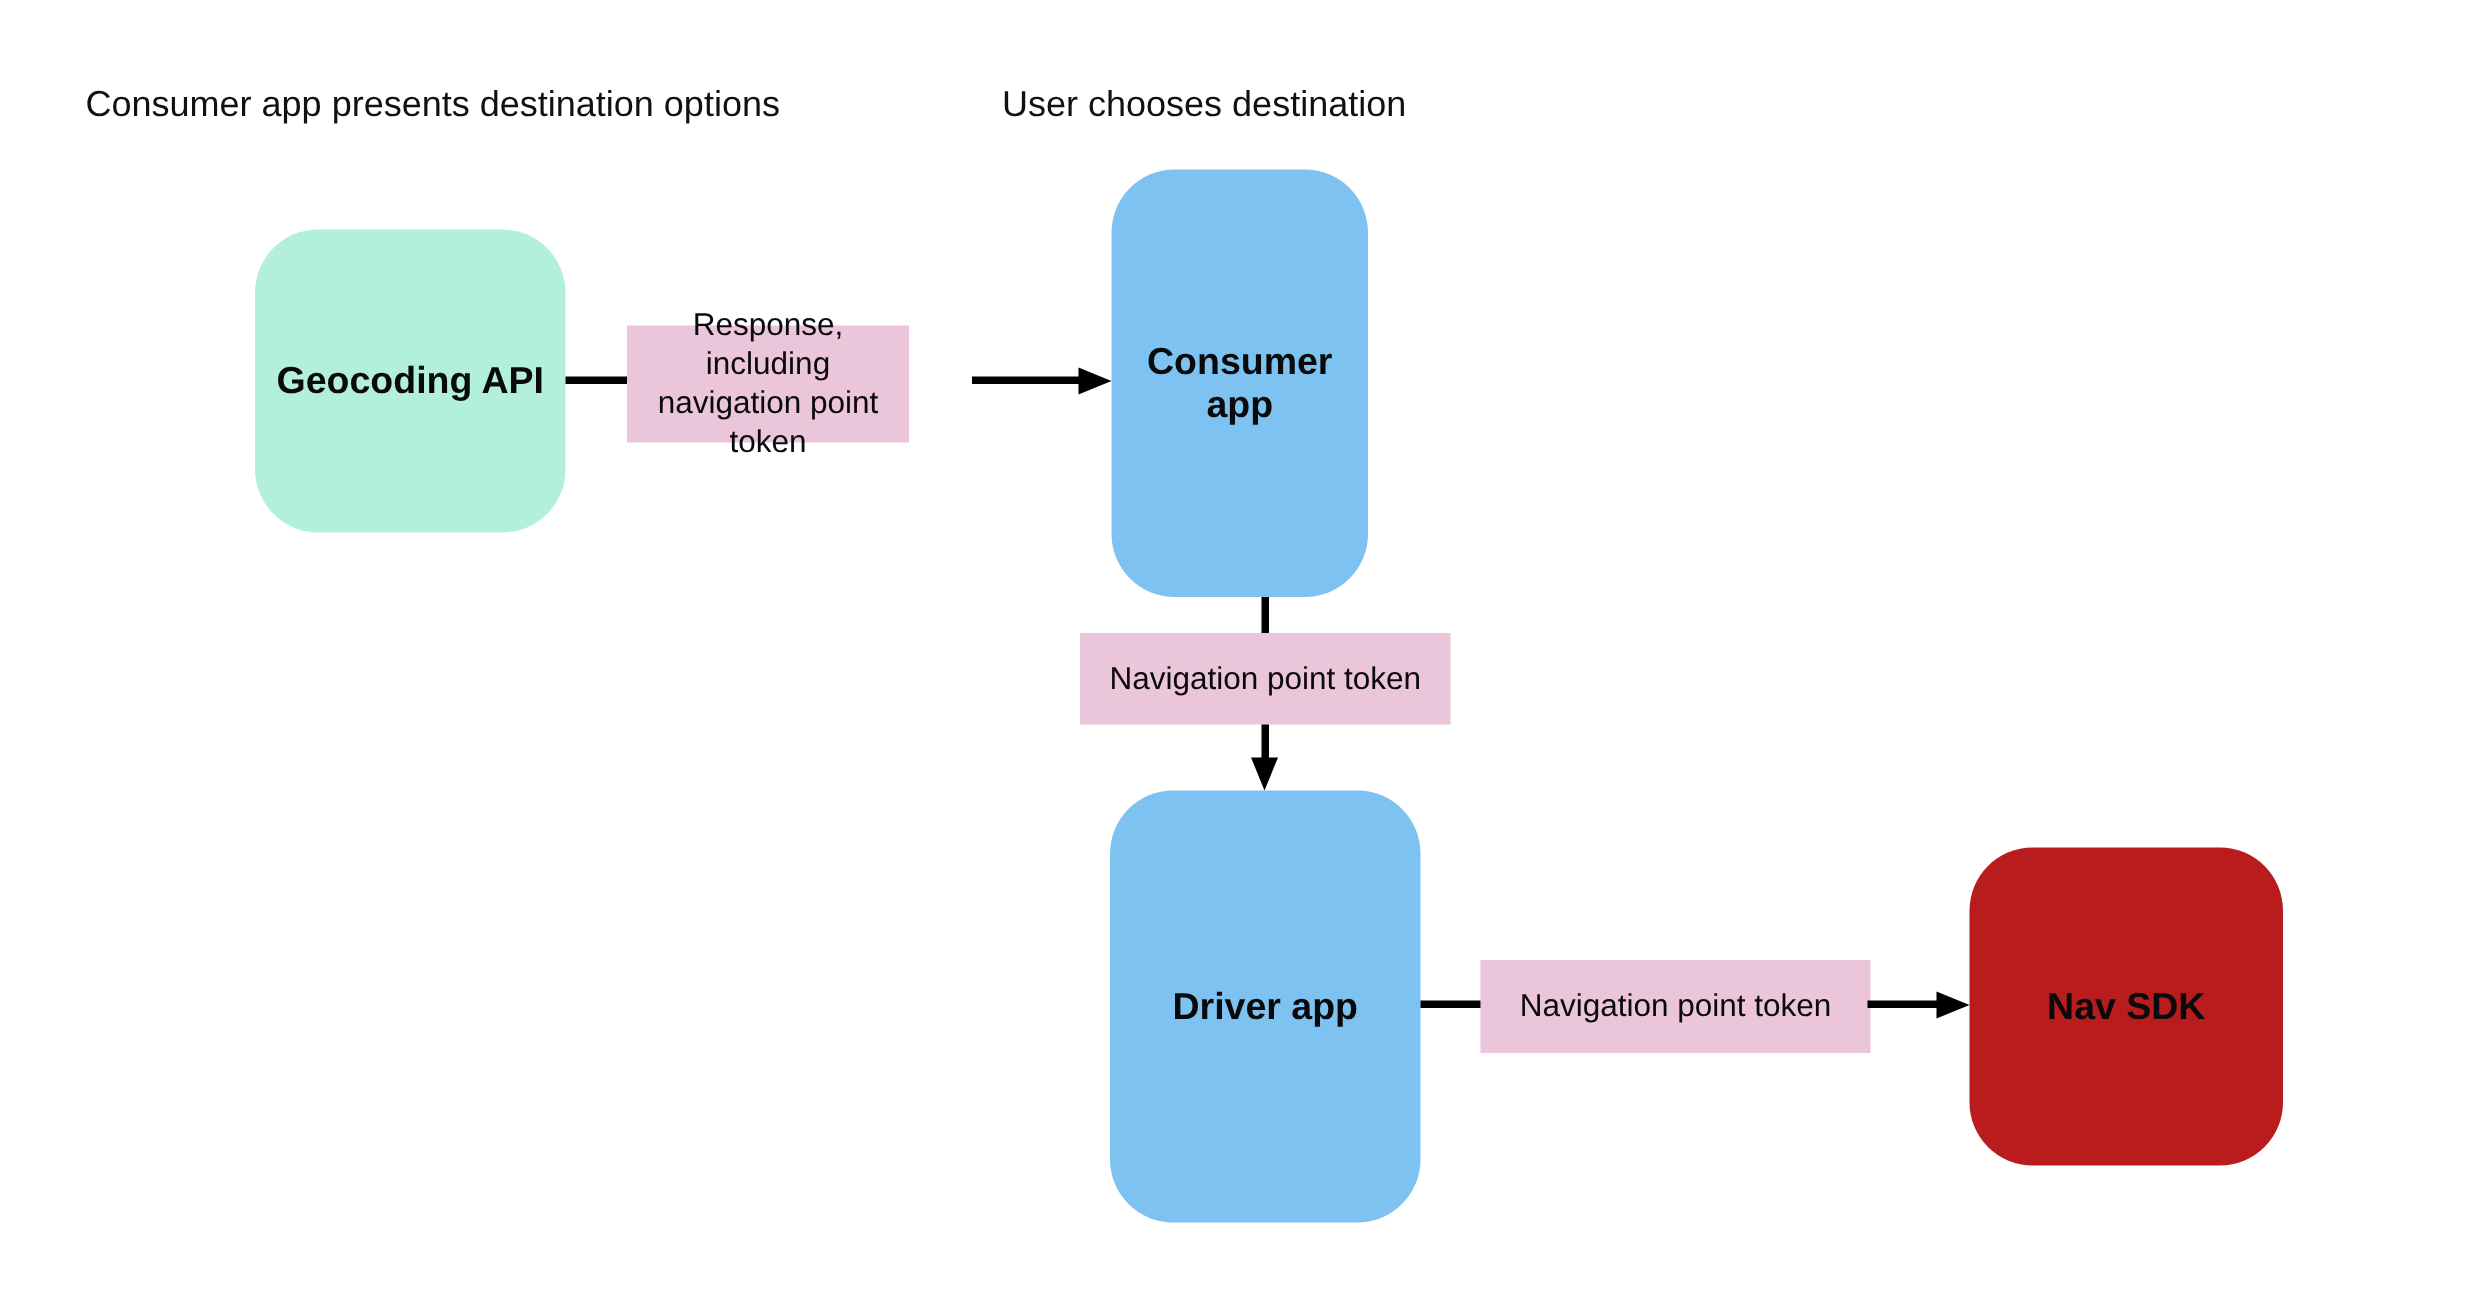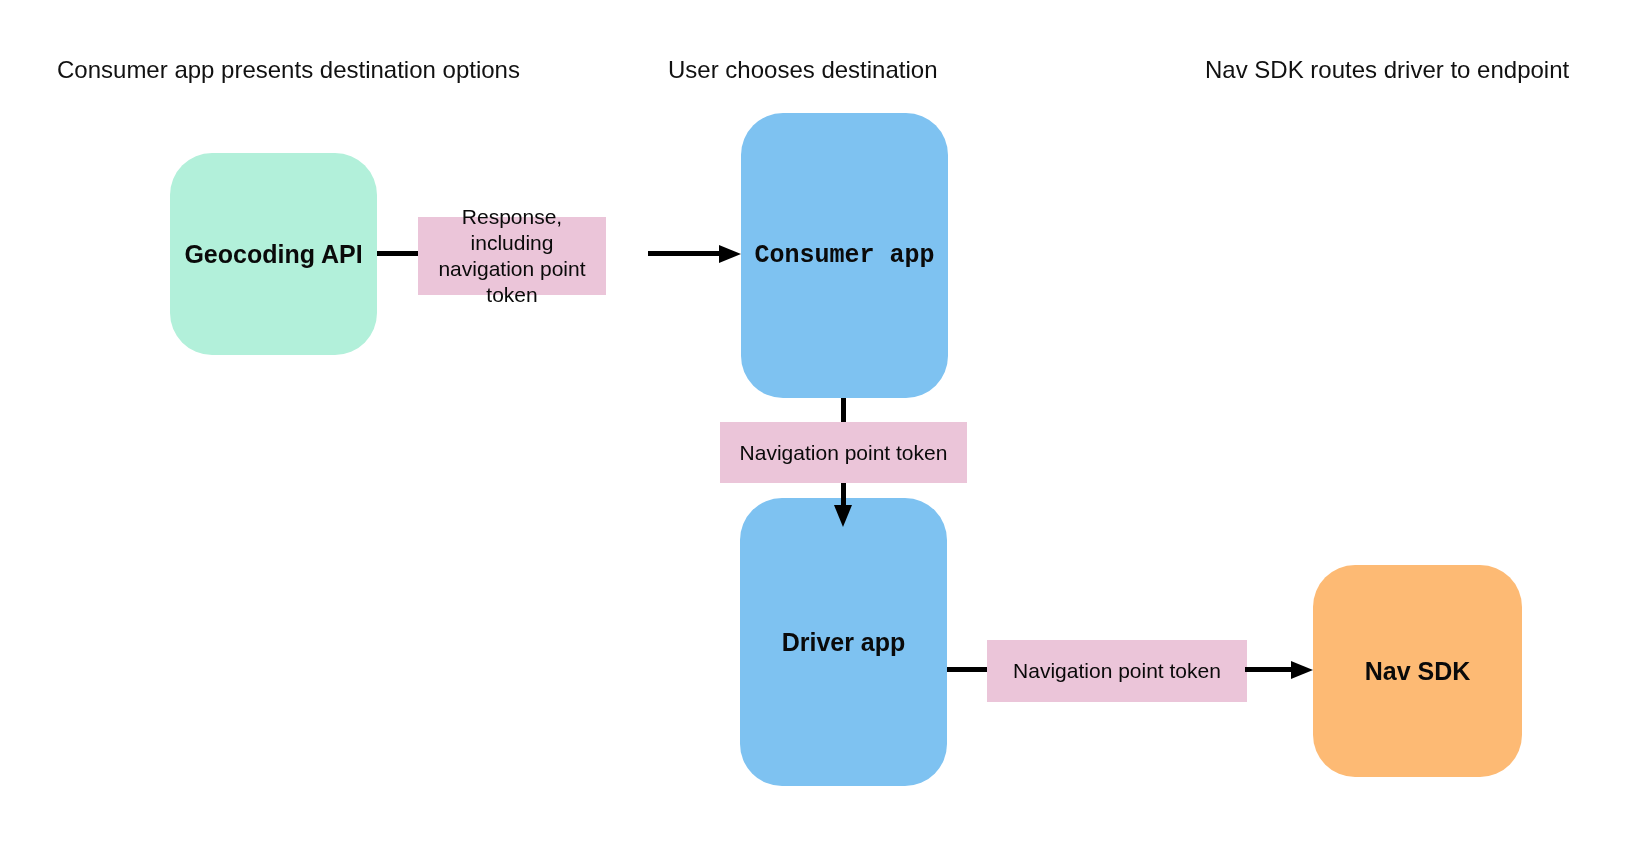--- a/index.html
+++ b/index.html
@@ -30,22 +30,22 @@
     border-radius: 42px;
     display: flex;
     align-items: center;
     justify-content: center;
     text-align: center;
     font-size: 25px;
     font-weight: 700;
     color: #0a0a0a;
   }
   #node-geocoding { left: 170px; top: 153px; width: 207px; height: 202px; }
-  #node-consumer  { left: 741px; top: 113px; width: 207px; height: 285px; font-family: Liberation Mono, monospace; }
-  #node-driver    { left: 740px; top: 498px; width: 207px; height: 288px; }
+  #node-consumer  { left: 741px; top: 113px; width: 171px; height: 285px; }
+  #node-driver    { left: 740px; top: 527px; width: 207px; height: 288px; }
   #node-navsdk    { left: 1313px; top: 565px; width: 209px; height: 212px; }
 
   .edge-label {
     position: absolute;
     display: flex;
     align-items: center;
     justify-content: center;
     text-align: center;
     font-size: 21px;
     font-weight: 400;
@@ -79,35 +79,34 @@
   #arrow-b-head { left: 834px;  top: 505px; }
   #arrow-c-head { left: 1291px; top: 661px; }
 </style>
 </head>
 <body>
 
 <div class="canvas">
 
   <div id="heading-1" class="stage-heading">Consumer app presents destination options</div>
   <div id="heading-2" class="stage-heading">User chooses destination</div>
-  <div id="heading-3" class="stage-heading">Nav SDK routes driver to endpoint</div>
 
   <div id="node-geocoding" class="node" style="background-color: rgb(178, 240, 218);">
     <span>Geocoding API</span>
   </div>
 
   <div id="node-consumer" class="node" style="background-color: rgb(126, 194, 241);">
     <span>Consumer app</span>
   </div>
 
   <div id="node-driver" class="node" style="background-color: rgb(126, 194, 241);">
     <span>Driver app</span>
   </div>
 
-  <div id="node-navsdk" class="node" style="background-color: #fdba74;">
+  <div id="node-navsdk" class="node" style="background-color: #b91c1c;">
     <span>Nav SDK</span>
   </div>
 
   <div id="edge-label-response" class="edge-label" style="background-color: rgb(235, 197, 217);">Response, including navigation point token</div>
 
   <div id="edge-label-token-1" class="edge-label" style="background-color: rgb(235, 197, 217);">Navigation point token</div>
 
   <div id="edge-label-token-2" class="edge-label" style="background-color: rgb(235, 197, 217);">Navigation point token</div>
 
   <div id="arrow-a-seg1" class="arrow-line"></div>

